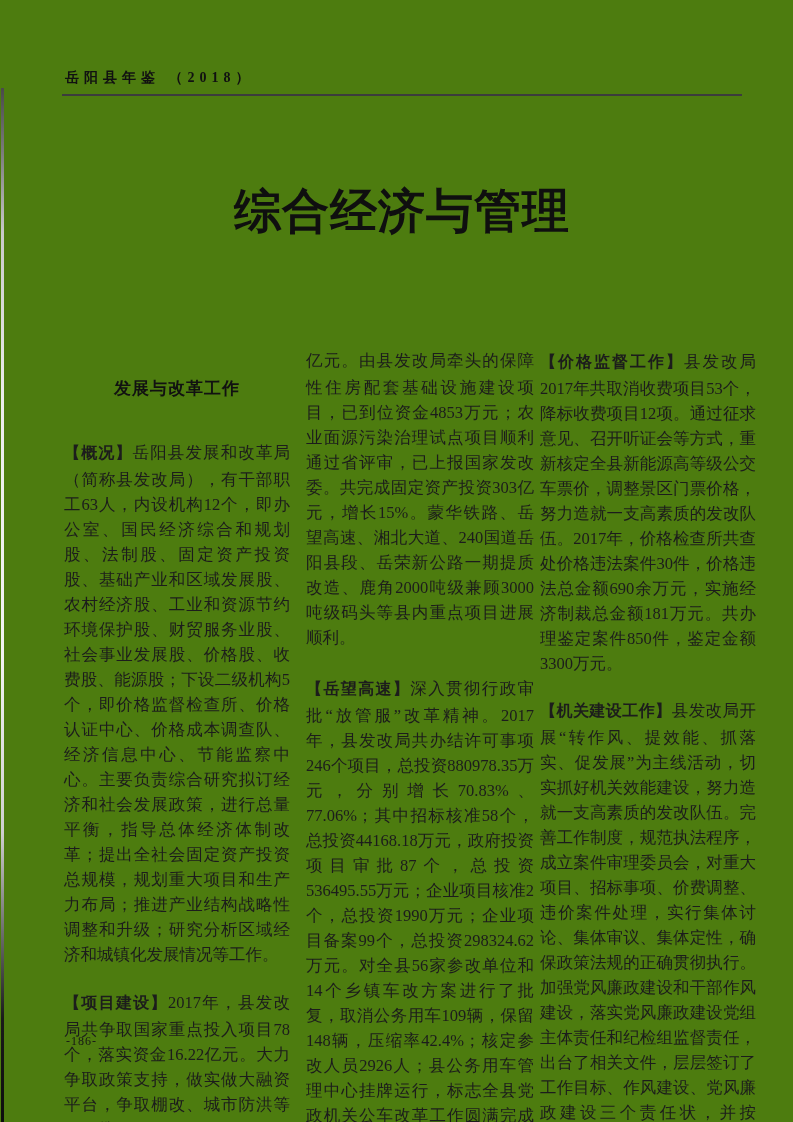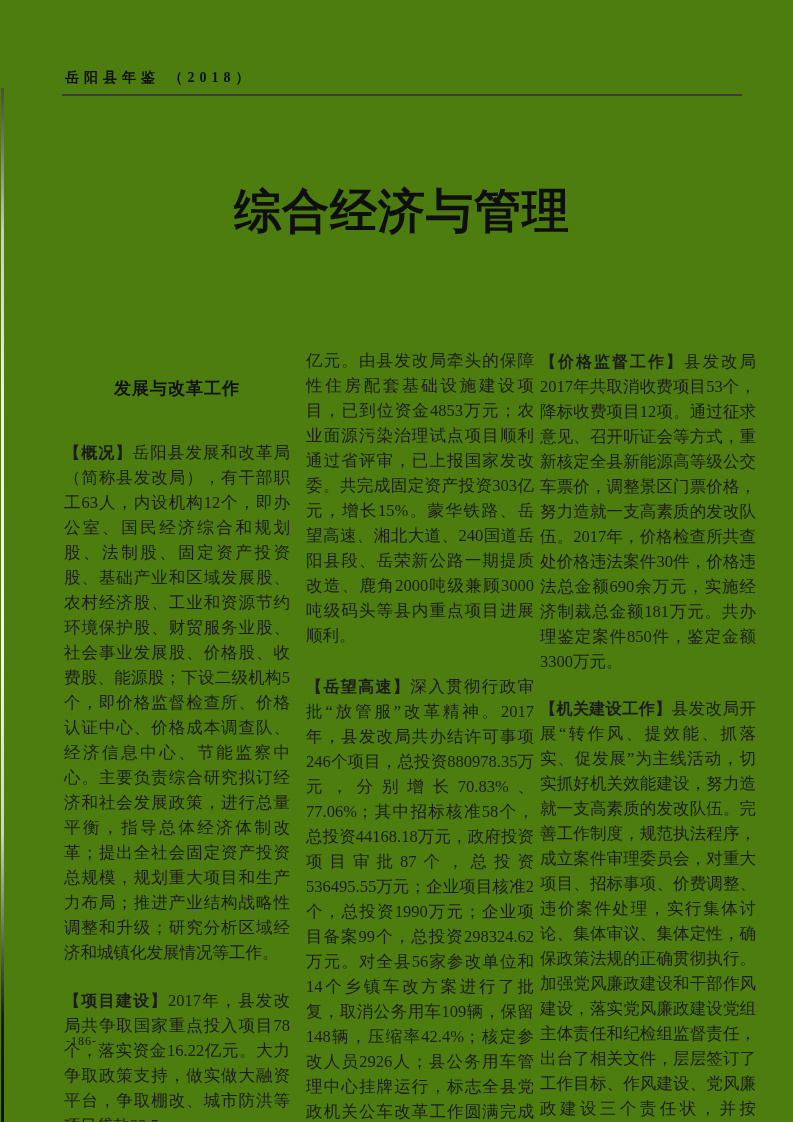--- a/index.html
+++ b/index.html
@@ -70,21 +70,21 @@
     line-height: 25px;
     text-align: justify;
     color: #1c1c1c;
   }
   .col-left .para.first  { margin-top: 38px; }
   .col-middle .para.first { margin-top: 4px; }
   .col-right .para.first  { margin-top: 5px; }
   .col-middle .para + .para { margin-top: 26px; }
   .col-right .para + .para  { margin-top: 22px; }
   .plabel {
-    font-family: Liberation Serif, serif;
+    font-family: Liberation Mono, monospace;
     font-weight: 700;
     font-size: 16px;
   }
   .plabel:empty { margin-right: 0; }
   .page-number {
     position: absolute;
     left: 66px; top: 1034px;
     font-size: 12px;
     letter-spacing: 1px;
     color: #161616;

